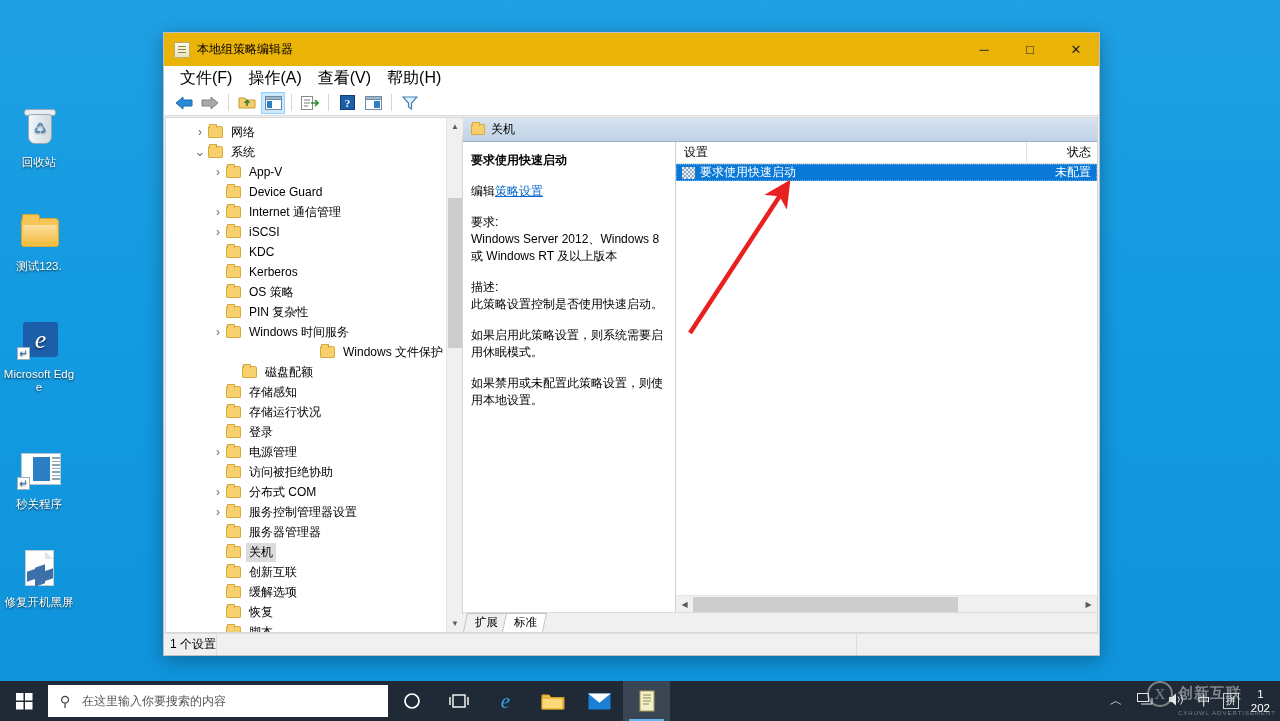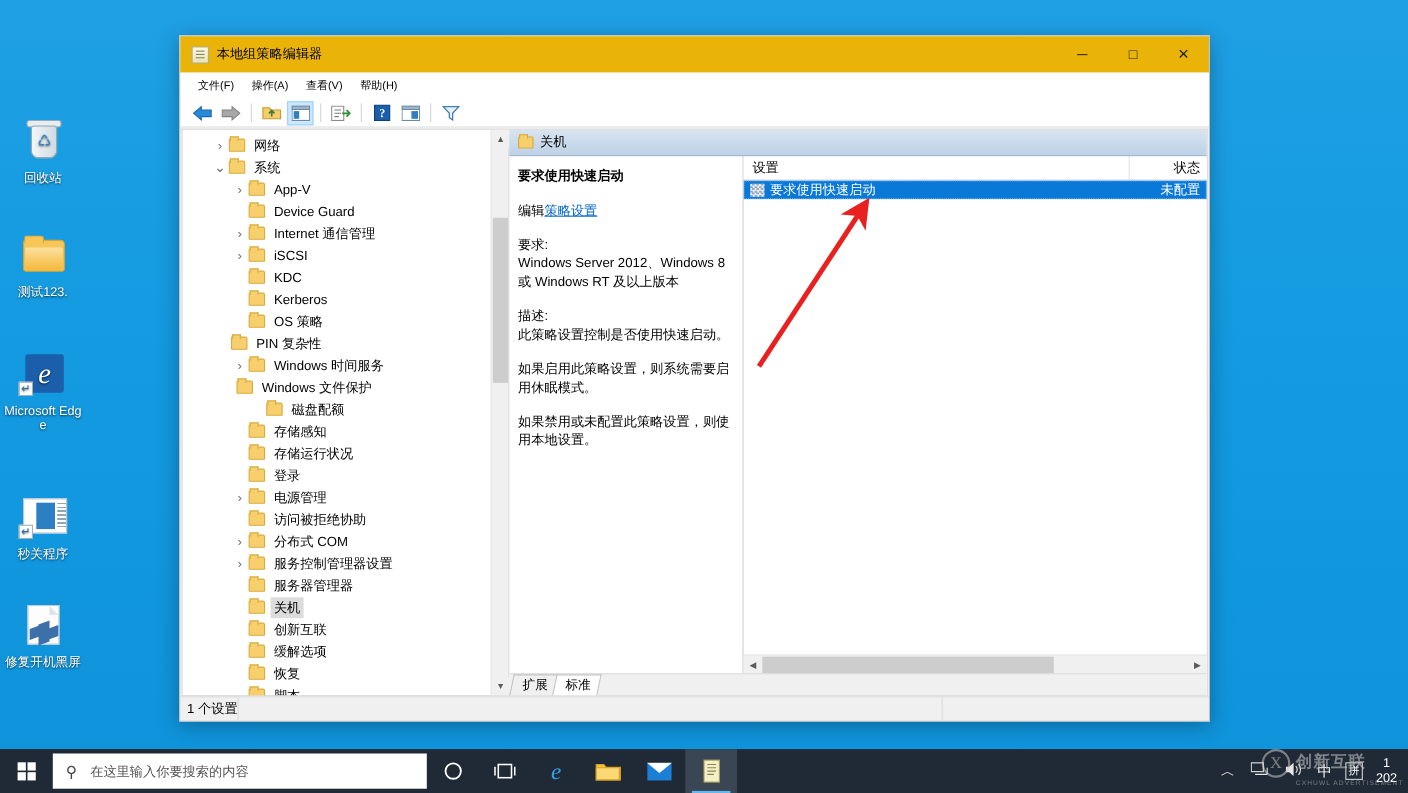--- a/index.html
+++ b/index.html
@@ -111,21 +111,21 @@
     content:""; position:absolute; left:3px; top:3px; right:3px; height:1px;
     box-shadow: 0 0 0 0 #8d8559, 0 3px 0 0 #8d8559, 0 6px 0 0 #8d8559;
     background:#8d8559;
   }
   .titlebar .ttl { font-size: 12px; color: #000; flex: 1; }
   .wbtn { width: 46px; height: 32px; display:flex; align-items:center; justify-content:center;
           font-size: 13px; color:#222; cursor: default; }
 
   .menubar { height: 24px; background:#fff; display:flex; align-items:center;
              padding-left: 8px; flex:none; }
-  .menubar .mi { font-size: 10px; color:#000; padding: 2px 8px; cursor: default; }
+  .menubar .mi { font-size: 16px; color:#000; padding: 2px 8px; cursor: default; }
 
   .toolbar { height: 26px; background:#fff; border-bottom:1px solid #dcdcdc;
              display:flex; align-items:center; padding-left: 8px; gap: 2px; flex:none; }
   .tb { width: 24px; height: 22px; display:flex; align-items:center; justify-content:center;
         cursor: default; }
   .tb.sel { background:#cce8ff; border:1px solid #99d1ff; }
   .tbsep { width:1px; height:17px; background:#d4d4d4; margin: 0 4px; }
 
   .body { flex: 1; display: flex; background:#f0f0f0; padding: 1px 0 0 0; min-height:0; }
 
@@ -416,31 +416,31 @@
             <div class="tnode" style="padding-left: 44px;">
               <span class="exp"></span>
               <span class="tfold"></span>
               <span class="tlbl">Kerberos</span>
             </div>
             <div class="tnode" style="padding-left: 44px;">
               <span class="exp"></span>
               <span class="tfold"></span>
               <span class="tlbl">OS 策略</span>
             </div>
-            <div class="tnode" style="padding-left: 28px;">
+            <div class="tnode" style="padding-left: 44px;">
               <span class="exp"></span>
               <span class="tfold"></span>
               <span class="tlbl">PIN 复杂性</span>
             </div>
             <div class="tnode" style="padding-left: 44px;">
               <span class="exp" style="font-size: 12px;">›</span>
               <span class="tfold"></span>
               <span class="tlbl">Windows 时间服务</span>
             </div>
-            <div class="tnode" style="padding-left: 33px;">
+            <div class="tnode" style="padding-left: 44px; justify-content: flex-end;">
               <span class="exp"></span>
               <span class="tfold"></span>
               <span class="tlbl">Windows 文件保护</span>
             </div>
             <div class="tnode" style="padding-left: 60px;">
               <span class="exp"></span>
               <span class="tfold"></span>
               <span class="tlbl">磁盘配额</span>
             </div>
             <div class="tnode" style="padding-left: 44px;">

